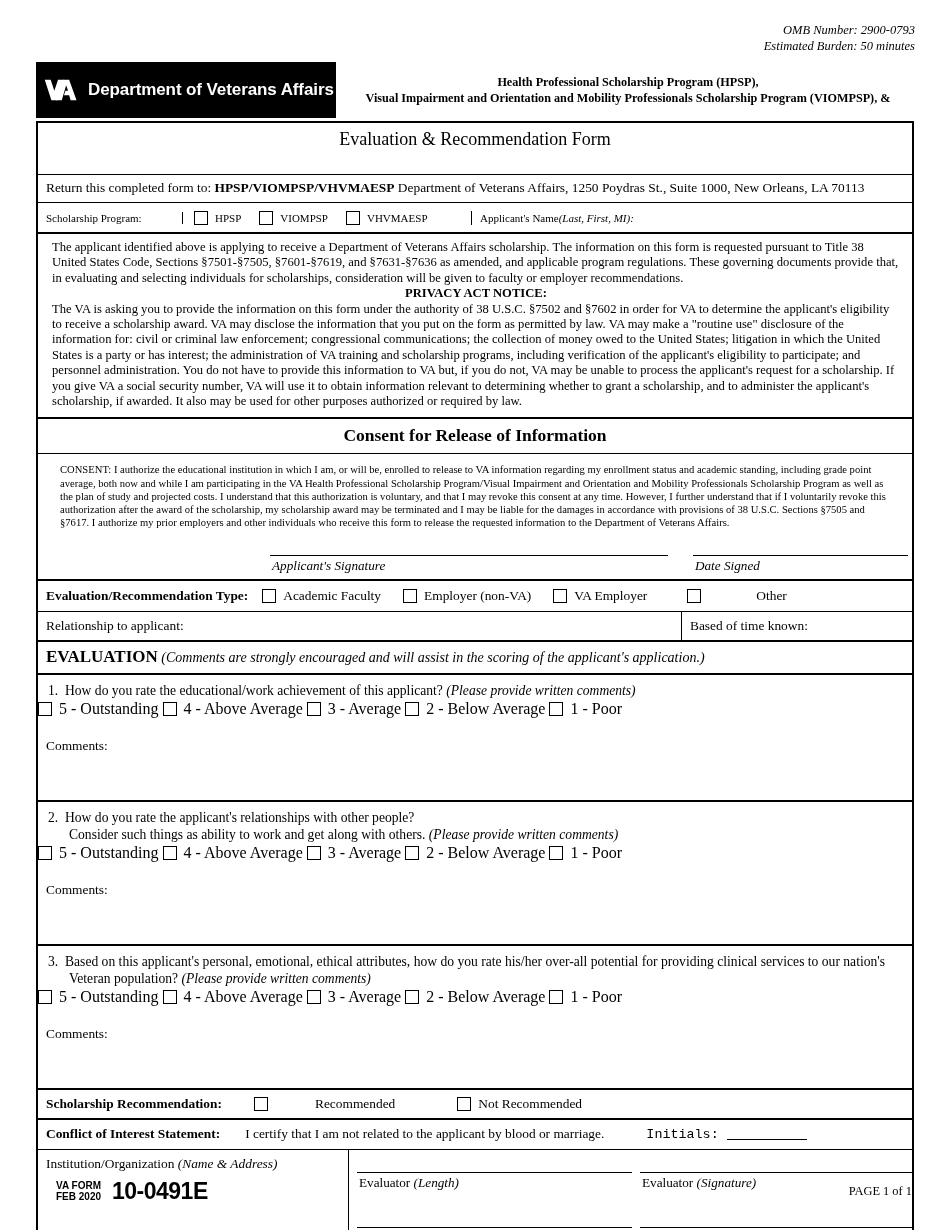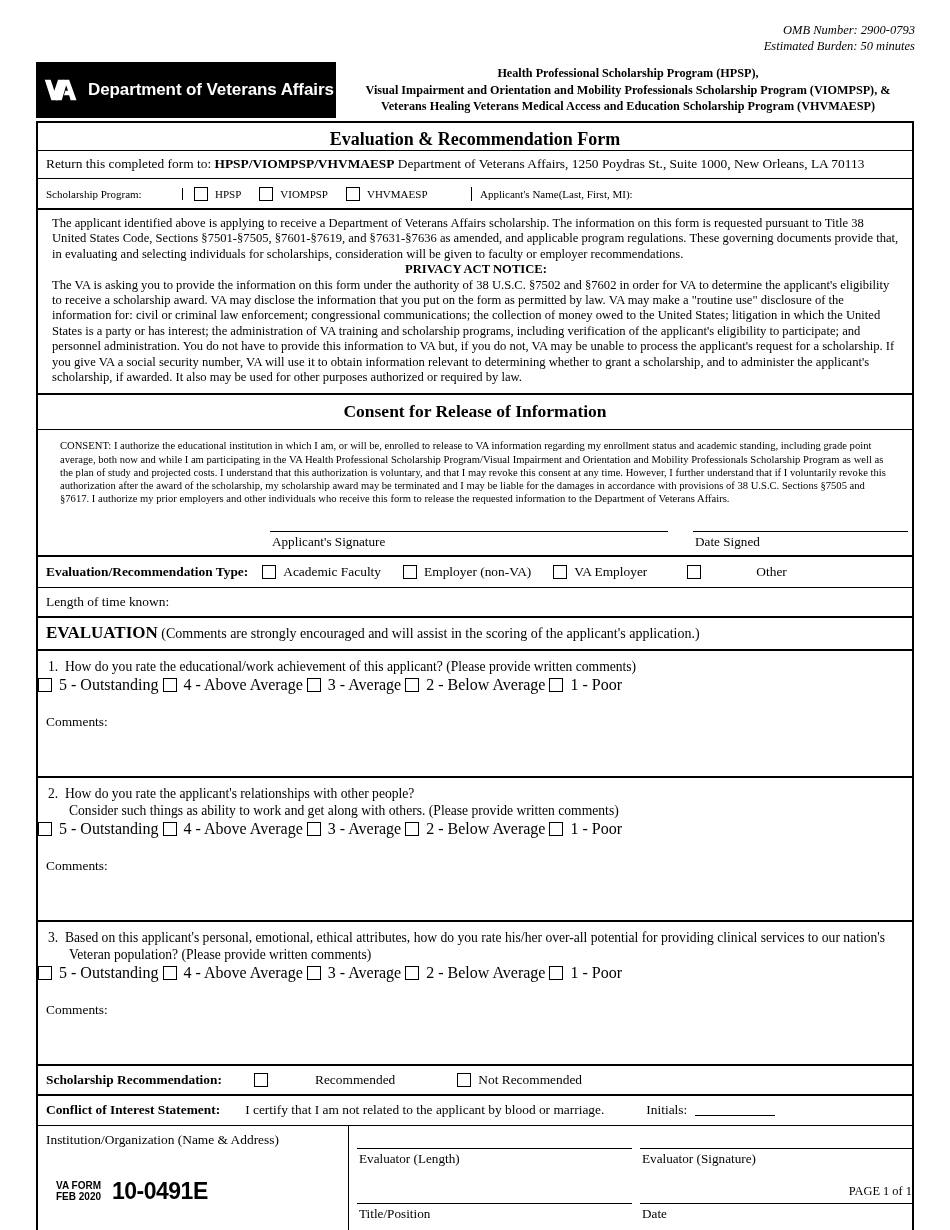--- a/index.html
+++ b/index.html
@@ -85,30 +85,30 @@
     border: 2px solid #000;
     border-bottom: none;
   }
   .rule      { border-bottom: 1px solid #000; }
   .rule-thick{ border-bottom: 2px solid #000; }
 
   .row { position: relative; box-sizing: border-box; }
 
   .title-band {
     text-align: center;
-    font-weight: bold;
+    font-weight: normal;
     font-size: 18px;
-    padding: 6px 0 0;
+    padding: 6px 0 24px;
   }
   .return-line {
     font-size: 13.4px;
     padding: 5px 6px 6px 8px;
   }
   .b { font-weight: bold; }
-  .i { }
+  .i { font-style: italic; }
 
   
   .sp-row {
     display: flex;
     align-items: center;
     font-size: 11px;
     height: 31px;
   }
   .sp-label {
     width: 145px;
@@ -174,20 +174,21 @@
     position: relative;
   }
   .sig-line {
     position: absolute;
     border-bottom: 1px solid #000;
     height: 0;
   }
   .sig-cap {
     position: absolute;
     font-size: 13.2px;
+    font-style: italic;
   }
 
   
   .et-row {
     height: 31px;
     display: flex;
     align-items: center;
     font-size: 13.4px;
     padding-left: 8px;
     box-sizing: border-box;
@@ -338,21 +339,20 @@
     <div class="va-black">
       <svg class="va-logo" viewBox="0 0 46 32">
         <path fill="#ffffff" d="M1 2 L9 2 L14 17 L19 2 L27 2 L18 30 L10 30 Z"></path>
         <path fill="#ffffff" d="M26 2 L34 2 L44 30 L36 30 L34 23 L27 23 L29 17 L32.5 17 L30 9.5 L24 30 L16 30 Z"></path>
       </svg>
       <span class="va-text">Department of Veterans Affairs</span>
     </div>
     <div class="hdr-titles">
       <div>Health Professional Scholarship Program (HPSP),</div>
       <div>Visual Impairment and Orientation and Mobility Professionals Scholarship Program (VIOMPSP), &amp;</div>
-      <div>Veterans Healing Veterans Medical Access and Education Scholarship Program (VHVMAESP)</div>
     </div>
   </div>
 
   <div class="body-box">
 
     <div class="row title-band rule">Evaluation &amp; Recommendation Form</div>
 
     <div class="row return-line rule">
       <span>Return this completed form to: </span><span class="b">HPSP/VIOMPSP/VHVMAESP</span><span> Department of Veterans Affairs, 1250 Poydras St., Suite 1000, New Orleans, LA 70113</span>
     </div>
@@ -410,22 +410,25 @@
         <span class="cb"></span>
         <span class="lbl">VA Employer</span>
       </span>
       <span class="cbwrap" style="margin-left:18px;gap:48px;">
         <span class="cb"></span>
         <span class="lbl">Other</span>
       </span>
     </div>
 
     <div class="row rel-row rule-thick">
+      <div class="rel-left">
+        <span>Relationship to applicant:</span>
+      </div>
       <div class="rel-right">
-        <span>Length of time known:</span>
+        <span>Based of time known:</span>
       </div>
     </div>
 
     <div class="row eval-band rule-thick">
       <span class="big">EVALUATION</span>
       <span class="i">(Comments are strongly encouraged and will assist in the scoring of the applicant's application.)</span>
     </div>
 
     <div class="row">
       <div class="q-head">
@@ -536,21 +539,21 @@
       </span>
       <span class="cbwrap" style="margin-left:62px;">
         <span class="cb"></span>
         <span class="lbl">Not Recommended</span>
       </span>
     </div>
 
     <div class="row coi-row rule">
       <span class="ttl b">Conflict of Interest Statement:</span>
       <span style="margin-left:25px;">I certify that I am not related to the applicant by blood or marriage.</span>
-      <span style="margin-left:42px;">Initials:</span>
+      <span style="margin-left:42px;font-family:Liberation Mono, monospace;">Initials:</span>
       <span class="initials-line"></span>
     </div>
 
     <div class="inst-table">
       <div class="inst-left">
         <span>Institution/Organization </span><span class="i">(Name &amp; Address)</span>
       </div>
       <div class="inst-right">
         <div class="ev-line" style="left:8px; top:22px; width:275px;"></div>
         <div class="ev-cap" style="left:10px; top:25px;">

